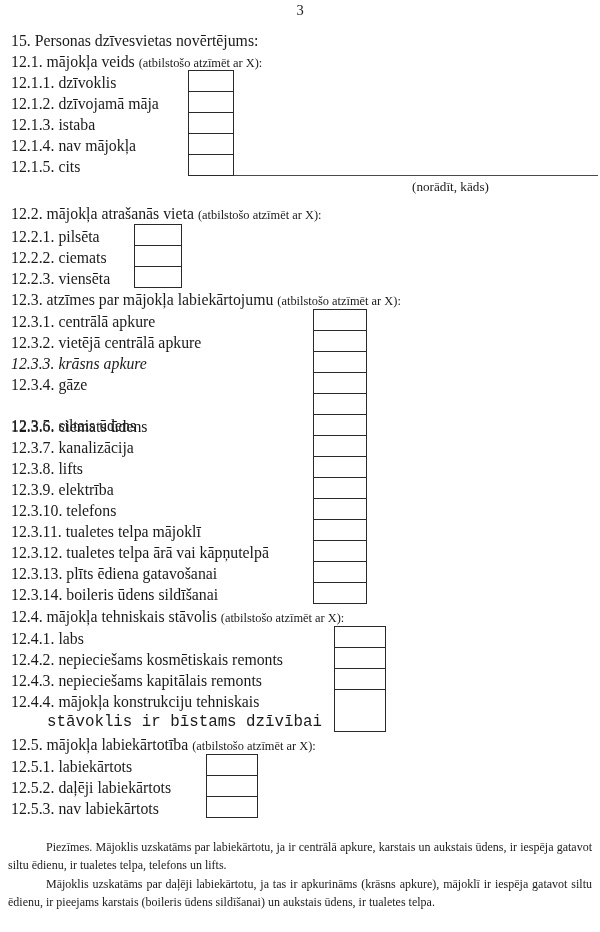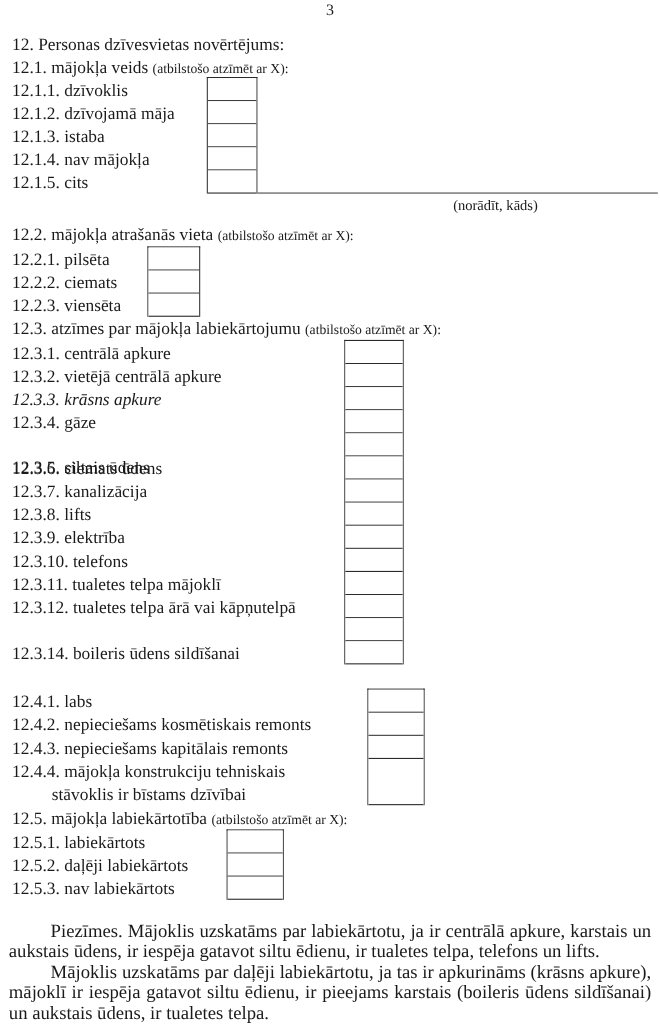--- a/index.html
+++ b/index.html
@@ -73,37 +73,37 @@
     font-size: 13.2px;
     line-height: 16px;
     white-space: nowrap;
   }
 
   
   .notes {
     position: absolute;
     left: 8px;
     width: 584px;
-    font-size: 17px;
+    font-size: 12px;
     line-height: 18.4px;
     text-align: justify;
   }
   .notes p {
     margin: 0;
     text-indent: 38px;
   }
 </style>
 </head>
 <body>
 
 <div class="page">
 
   <div class="page-number">3</div>
 
-  <div class="line" style="top:30px;">12. Personas dzīvesvietas novērtējums:</div>
+  <div class="line" style="top:30px;">15. Personas dzīvesvietas novērtējums:</div>
 
   <div class="line" style="top:51px;">
     <span>12.1. mājokļa veids</span><span class="small" style="margin-left:4px;">(atbilstošo atzīmēt ar X):</span>
   </div>
 
   <div class="line" style="top:72px;">12.1.1. dzīvoklis</div>
   <div class="line" style="top:93px;">12.1.2. dzīvojamā māja</div>
   <div class="line" style="top:114px;">12.1.3. istaba</div>
   <div class="line" style="top:135px;">12.1.4. nav mājokļa</div>
   <div class="line" style="top:156px;">12.1.5. cits</div>
@@ -142,45 +142,49 @@
   <div class="line" style="top:353px;font-style:italic;">12.3.3. krāsns apkure</div>
   <div class="line" style="top:374px;">12.3.4. gāze</div>
   <div class="line" style="top:415px;">12.3.5. siltais ūdens</div>
   <div class="line" style="top:416px;">12.3.6. ciemats ūdens</div>
   <div class="line" style="top:437px;">12.3.7. kanalizācija</div>
   <div class="line" style="top:458px;">12.3.8. lifts</div>
   <div class="line" style="top:479px;">12.3.9. elektrība</div>
   <div class="line" style="top:500px;">12.3.10. telefons</div>
   <div class="line" style="top:521px;">12.3.11. tualetes telpa mājoklī</div>
   <div class="line" style="top:542px;">12.3.12. tualetes telpa ārā vai kāpņutelpā</div>
+  <div class="line" style="top:563px;">12.3.13. plīts ēdiena gatavošanai</div>
   <div class="line" style="top:584px;">12.3.14. boileris ūdens sildīšanai</div>
 
   <div class="boxcol" style="left:313px; top:309px; width:54px;">
     <div class="cell" style="height:21px;"></div>
     <div class="cell" style="height:21px;"></div>
     <div class="cell" style="height:21px;"></div>
     <div class="cell" style="height:21px;"></div>
     <div class="cell" style="height:21px;"></div>
     <div class="cell" style="height:21px;"></div>
     <div class="cell" style="height:21px;"></div>
     <div class="cell" style="height:21px;"></div>
     <div class="cell" style="height:21px;"></div>
     <div class="cell" style="height:21px;"></div>
     <div class="cell" style="height:21px;"></div>
     <div class="cell" style="height:21px;"></div>
     <div class="cell" style="height:21px;"></div>
     <div class="cell" style="height:21px;"></div>
   </div>
 
+  <div class="line" style="top:606px;">
+    <span>12.4. mājokļa tehniskais stāvolis</span><span class="small" style="margin-left:4px;">(atbilstošo atzīmēt ar X):</span>
+  </div>
 
   <div class="line" style="top:628px;">12.4.1. labs</div>
   <div class="line" style="top:649px;">12.4.2. nepieciešams kosmētiskais remonts</div>
   <div class="line" style="top:670px;">12.4.3. nepieciešams kapitālais remonts</div>
   <div class="line" style="top:691px;">12.4.4. mājokļa konstrukciju tehniskais</div>
-  <div class="line indent2" style="top:712px;">stāvoklis ir bīstams dzīvībai</div>
+  <div class="line indent2" style="top:712px;font-family:Liberation Mono, monospace;">stāvoklis ir bīstams dzīvībai</div>
 
   <div class="boxcol" style="left:334px; top:626px; width:52px;">
     <div class="cell" style="height:21px;"></div>
     <div class="cell" style="height:21px;"></div>
     <div class="cell" style="height:21px;"></div>
     <div class="cell" style="height:42px;"></div>
   </div>
 
   <div class="line" style="top:734px;">
     <span>12.5. mājokļa labiekārtotība</span><span class="small" style="margin-left:4px;">(atbilstošo atzīmēt ar X):</span>

